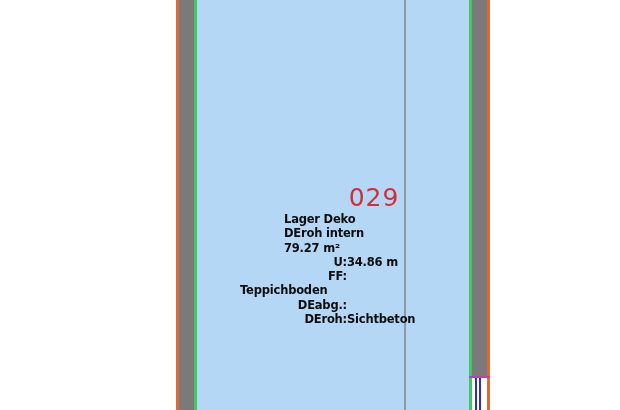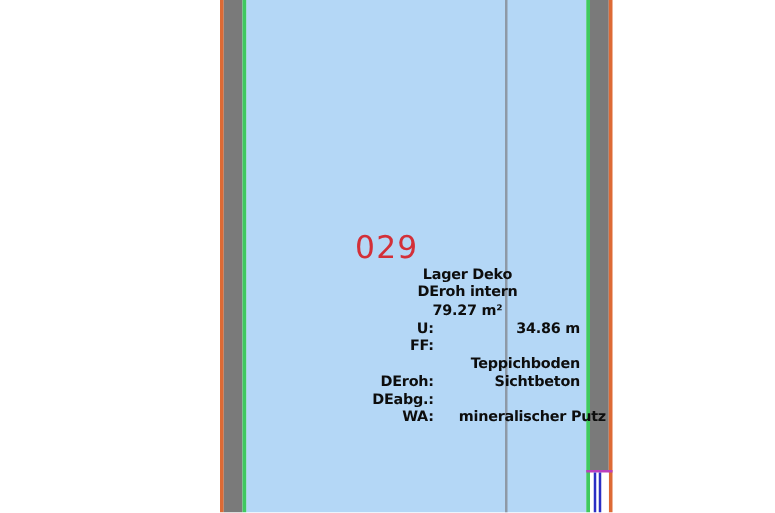--- a/index.html
+++ b/index.html
@@ -32,28 +32,28 @@
   
   .section-line{left:404px;top:0;width:1.5px;height:410px;background:var(--section-line);}
   
   .room-stamp{
     left:240px;top:183px;width:224px;
     color:var(--text,#0d0d0d);
     font-size:11.5px;font-weight:bold;letter-spacing:-0.2px;
     line-height:14.3px;
   }
   .room-number{
-    margin-left:44px;width:180px;text-align:left;
+    margin-left:44px;width:180px;text-align:center;
     color:var(--room-number-red);
     font-size:25px;font-weight:normal;letter-spacing:1px;line-height:29px;
   }
-  .center-group{margin-left:44px;width:180px;text-align:center;}
+  .center-group{margin-left:44px;width:180px;text-align:left;}
   .info-row{display:flex;}
   .info-label{width:107px;text-align:right;flex:0 0 auto;}
-  .info-value{margin-left:20px;text-align:right;flex:1 1 auto;white-space:nowrap;}
+  .info-value{margin-left:0;text-align:left;flex:1 1 auto;white-space:nowrap;}
 </style>
 </head>
 <body>
 
 <div class="plan">
 
   <div class="abs room-fill"></div>
 
   <div class="abs line-left-orange"></div>
   <div class="abs wall-left-gray"></div>
@@ -80,26 +80,22 @@
       <span class="info-label">U:</span>
       <span class="info-value">34.86 m</span>
     </div>
     <div class="info-row">
       <span class="info-label">FF:</span>
     </div>
     <div class="info-row">
       <span class="info-value">Teppichboden</span>
     </div>
     <div class="info-row">
-      <span class="info-label">DEroh:</span>
-      <span class="info-value">Sichtbeton</span>
-    </div>
-    <div class="info-row">
       <span class="info-label">DEabg.:</span>
       <span class="info-value"></span>
     </div>
     <div class="info-row">
-      <span class="info-label">WA:</span>
-      <span class="info-value">mineralischer Putz</span>
+      <span class="info-label">DEroh:</span>
+      <span class="info-value">Sichtbeton</span>
     </div>
   </div>
 
 </div>
 
 </body></html>

